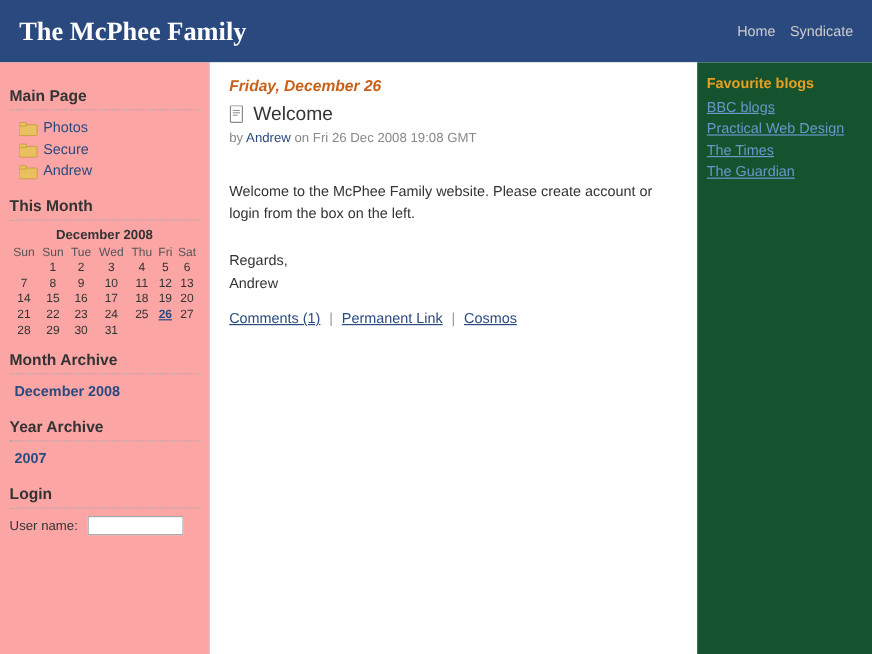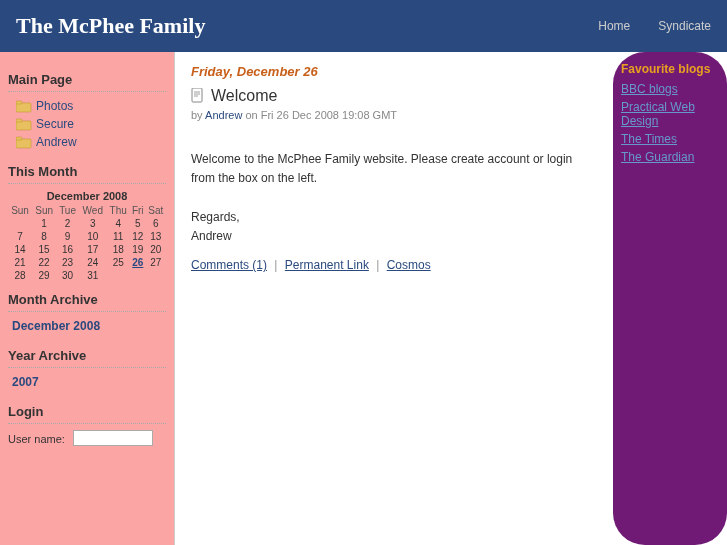--- a/index.html
+++ b/index.html
@@ -15,21 +15,21 @@
       height: 52px;
     }
     #header-title {
       color: #fff;
       font-size: 22px;
       font-weight: bold;
       font-family: Georgia, serif;
     }
     #header-nav {
       display: flex;
-      gap: 28px;
+      gap: 12px;
     }
     #header-nav a, .header-nav-link {
       color: #ccc;
       text-decoration: none;
       font-size: 12px;
       cursor: pointer;
     }
 
     
     #layout {
@@ -63,21 +63,21 @@
     .sidebar-link {
       color: #2a4a7f;
       text-decoration: none;
       display: block;
       padding: 1px 0;
       font-size: 12px;
     }
 
     .sidebar-item {
       display: flex;
-      align-items: center;
+      align-items: flex-end;
       gap: 4px;
       margin: 2px 0 2px 8px;
     }
 
     .folder-icon {
       width: 16px;
       height: 13px;
       display: inline-block;
       flex-shrink: 0;
     }
@@ -173,25 +173,24 @@
       text-decoration: underline;
       margin-right: 4px;
     }
     .post-links-sep {
       color: #999;
       margin-right: 4px;
     }
 
     
     #sidebar-right {
-      width: 114px;
-      background: #701a75;
+      width: 146px;
+      background: #14532d;
       padding: 10px 8px;
       flex-shrink: 0;
-      border-radius: 32px;
     }
     .right-sidebar-title {
       color: #e8a020;
       font-weight: bold;
       font-size: 12px;
       margin-bottom: 6px;
     }
     .right-sidebar-link {
       color: #6699cc;
       text-decoration: underline;

